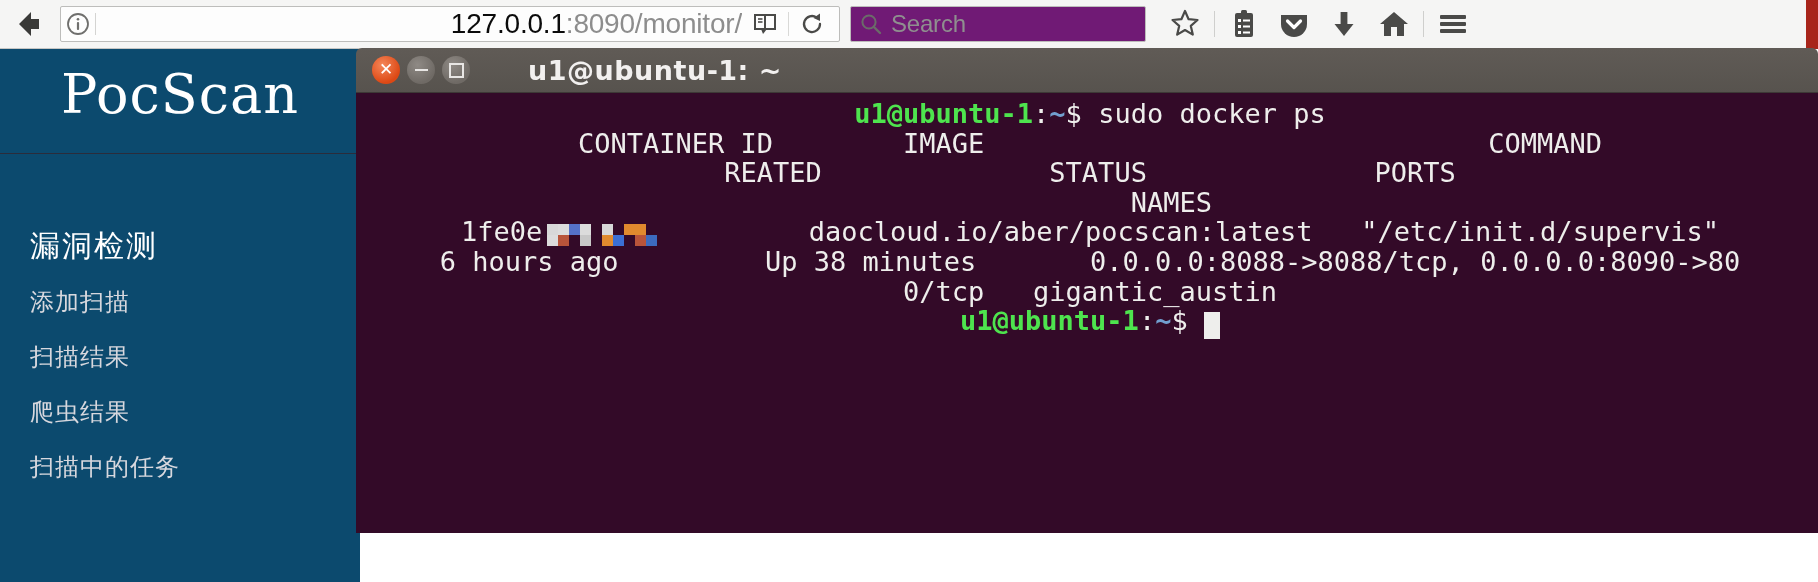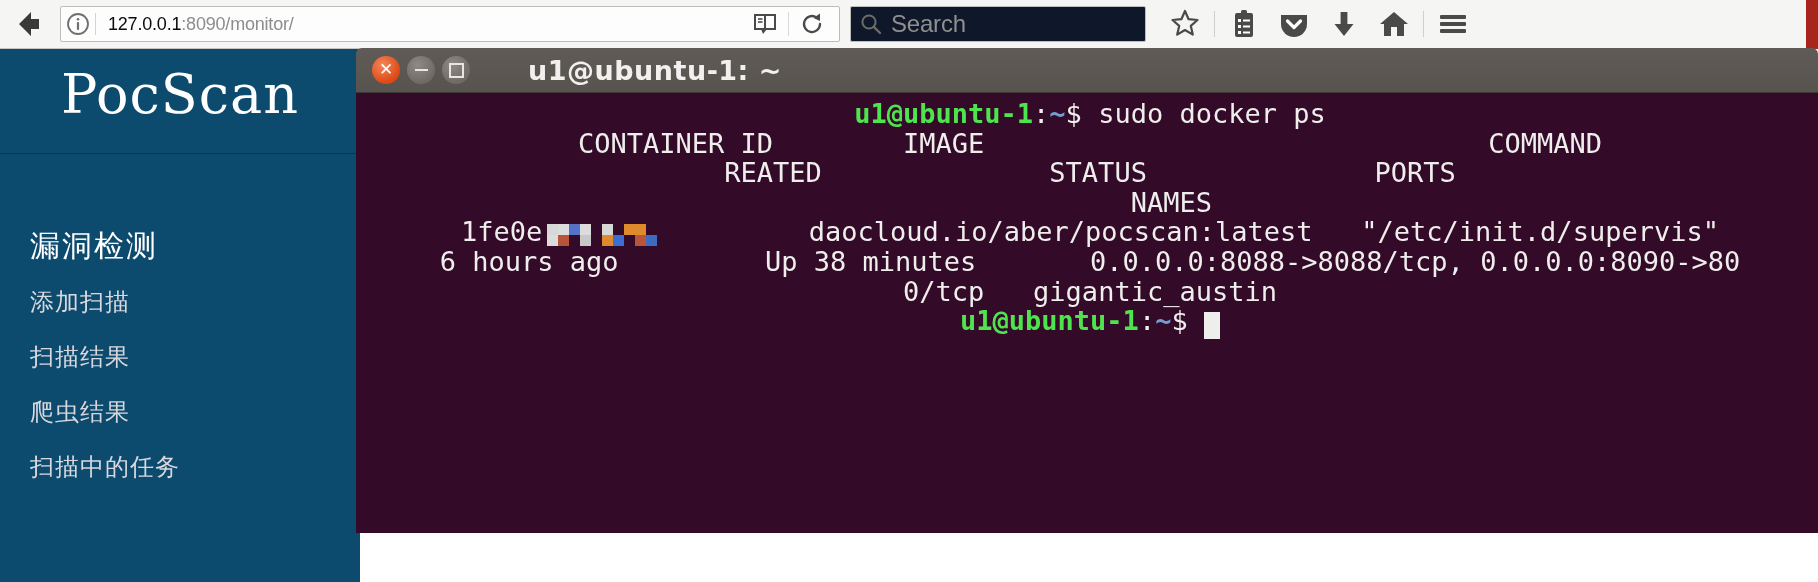--- a/index.html
+++ b/index.html
@@ -68,25 +68,26 @@
   .url-sep {
     width: 1px;
     height: 22px;
     background: #d4d4d2;
     flex: 0 0 auto;
   }
 
   .url-text {
     flex: 1 1 auto;
     padding-left: 12px;
-    font-size: 18px;
+    font-size: 28px;
     color: #0b0b0b;
     white-space: nowrap;
     overflow: hidden;
     letter-spacing: -0.2px;
+    text-align: right;
   }
   .url-text .u-dim { color: #8d8d8d; }
 
   .url-actions {
     display: flex;
     align-items: center;
     flex: 0 0 auto;
     padding-right: 4px;
   }
   .url-btn {
@@ -100,21 +101,21 @@
     width: 1px;
     height: 24px;
     background: #d9d9d7;
   }
 
   .searchbar {
     flex: 0 0 auto;
     width: 296px;
     height: 36px;
     margin-left: 10px;
-    background: #0f172a;
+    background: #701a75;
     border: 1px solid #bdbdbb;
     border-radius: 2px;
     display: flex;
     align-items: center;
     box-sizing: border-box;
   }
   .search-icon-wrap {
     width: 40px; height: 34px;
     display:flex; align-items:center; justify-content:center;
     flex: 0 0 auto;

